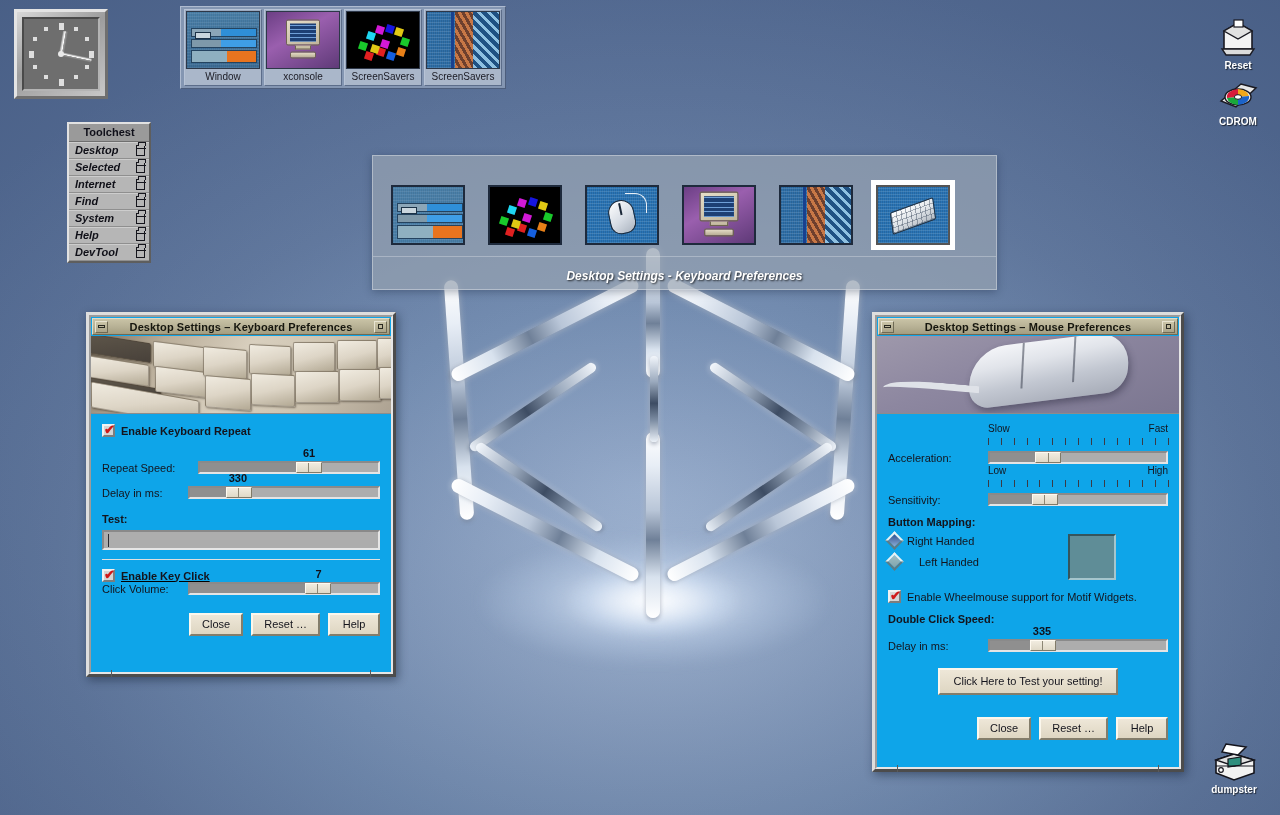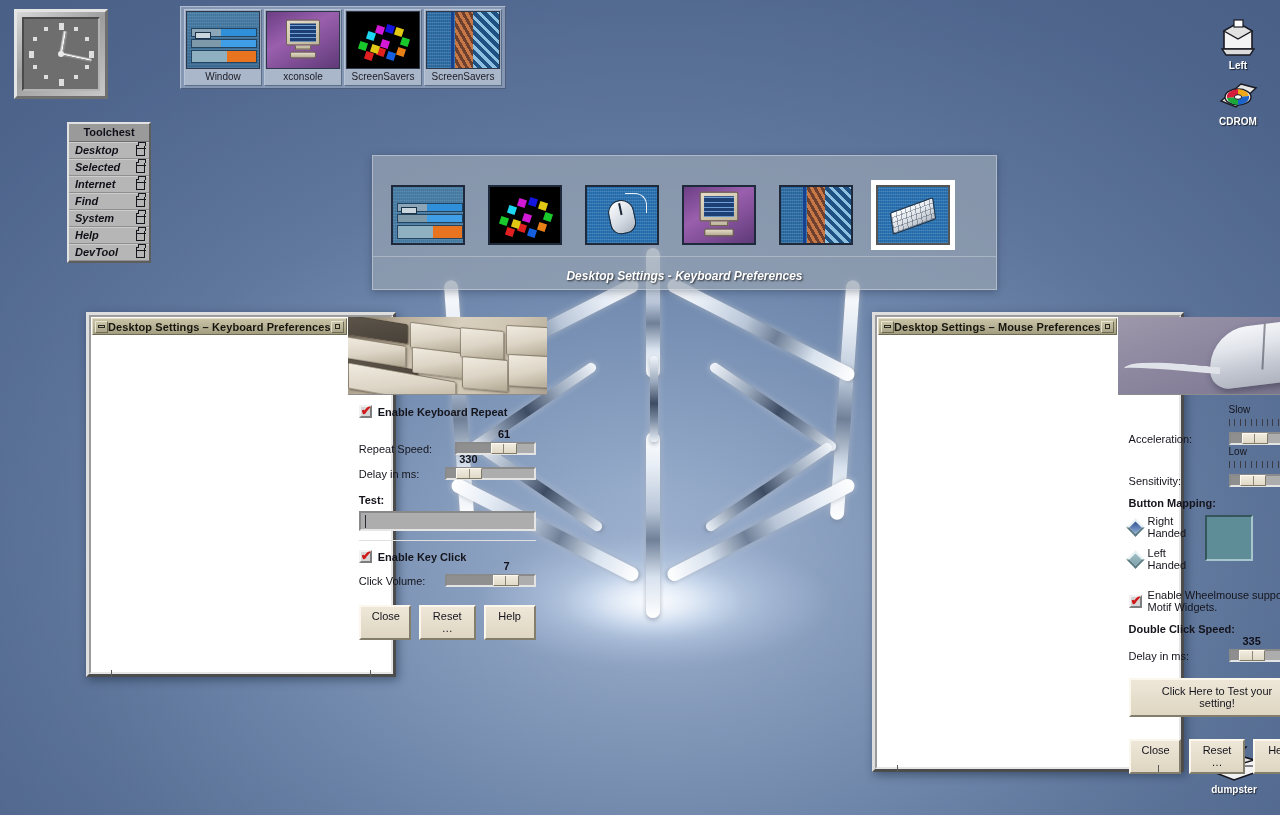--- a/index.html
+++ b/index.html
@@ -227,21 +227,21 @@
   
   .win{
     position:absolute; z-index:10;
     background:#c2c2c2;
     border:3px solid;
     border-color:#dedede #4c4c4c #4c4c4c #dedede;
     box-shadow: 2px 3px 9px rgba(12,24,45,.45);
   }
   .win-inner{
     border:2px solid; border-color:#9b9b9b #e6e6e6 #e6e6e6 #9b9b9b;
-    height:100%; display:flex; flex-direction:row; background:#ffffff;
+    height:100%; display:flex; flex-direction:column; background:#0ea5e9;
   }
   .titlebar{
     display:flex; align-items:center; height:17px; flex:none;
     background: linear-gradient(180deg,#c9c3a6 0%,#b6b094 55%,#a39d80 100%);
     border:1px solid; border-color:#e0dcc8 #6f6a54 #6f6a54 #e0dcc8;
     margin:1px; padding:0 2px;
   }
   .tb-btn{
     width:13px; height:12px; flex:none;
     background: linear-gradient(180deg,#cbc5a8,#aaa489);
@@ -477,21 +477,21 @@
 
   <div class="desk-icon" style="left:1202px; top:16px;">
     <div class="glyph">
       <svg width="40" height="42" viewBox="0 0 40 42">
         <polygon points="6,14 20,6 34,14 34,32 6,32" fill="#f4f4f4" stroke="#1a1a22" stroke-width="1.6"></polygon>
         <polygon points="6,14 20,6 34,14 20,22" fill="#e2e2e2" stroke="#1a1a22" stroke-width="1.4"></polygon>
         <polygon points="4,32 36,32 32,38 8,38" fill="#dcdcdc" stroke="#1a1a22" stroke-width="1.4"></polygon>
         <rect x="16" y="3" width="9" height="7" fill="#ffffff" stroke="#1a1a22" stroke-width="1.2"></rect>
       </svg>
     </div>
-    <div>Left</div>
+    <div>Reset</div>
   </div>
 
   <div class="desk-icon" style="left:1202px; top:72px;">
     <div class="glyph">
       <svg width="44" height="40" viewBox="0 0 44 40">
         <polygon points="5,27 25,10 40,14 20,33" fill="#e8e8e8" stroke="#1a1a22" stroke-width="1.5"></polygon>
         <ellipse cx="22" cy="23" rx="13" ry="8" fill="#f0f0f0" stroke="#1a1a22" stroke-width="1.4"></ellipse>
         <path d="M11 24 A13 8 0 0 1 22 15 L22 23 Z" fill="#d81b3a"></path>
         <path d="M22 15 A13 8 0 0 1 33 22 L22 23 Z" fill="#f0a81b"></path>
         <path d="M33 22 A13 8 0 0 1 22 31 L22 23 Z" fill="#1b63c8"></path>
@@ -671,21 +671,21 @@
             </div>
           </div>
 
           <div class="lbl bold" style="margin-bottom:5px;">Test:</div>
           <div class="textfield">
             <span class="caret"></span>
           </div>
 
           <div class="sep"></div>
 
-          <div class="row" style="margin-bottom:11px;">
+          <div class="row" style="margin-bottom:0;text-decoration:underline;">
             <span class="check on"></span>
             <span class="lbl bold">Enable Key Click</span>
           </div>
 
           <div class="row" style="margin-bottom:18px;">
             <span class="lbl" style="width:86px;">Click Volume:</span>
             <div class="slider-wrap">
               <div class="slider-value" style="left:68%;">7</div>
               <div class="slider">
                 <div class="fill" style="width:68%;"></div>
@@ -792,21 +792,21 @@
           </div>
 
           <div class="sect">Button Mapping:</div>
 
           <div style="display:flex; align-items:flex-start;">
             <div style="flex:1;">
               <div class="row" style="margin-bottom:8px;">
                 <span class="radio on"></span>
                 <span class="lbl">Right Handed</span>
               </div>
-              <div class="row" style="margin-bottom:8px;">
+              <div class="row" style="margin-bottom:8px;gap:12px;">
                 <span class="radio"></span>
                 <span class="lbl">Left Handed</span>
               </div>
             </div>
             <div id="color-swatch" style="margin: 0px 52px 0px 0px; background: rgb(95, 141, 151);"></div>
           </div>
 
           <div class="row" style="margin:10px 0 8px;">
             <span class="check on"></span>
             <span class="lbl">Enable Wheelmouse support for Motif Widgets.</span>

